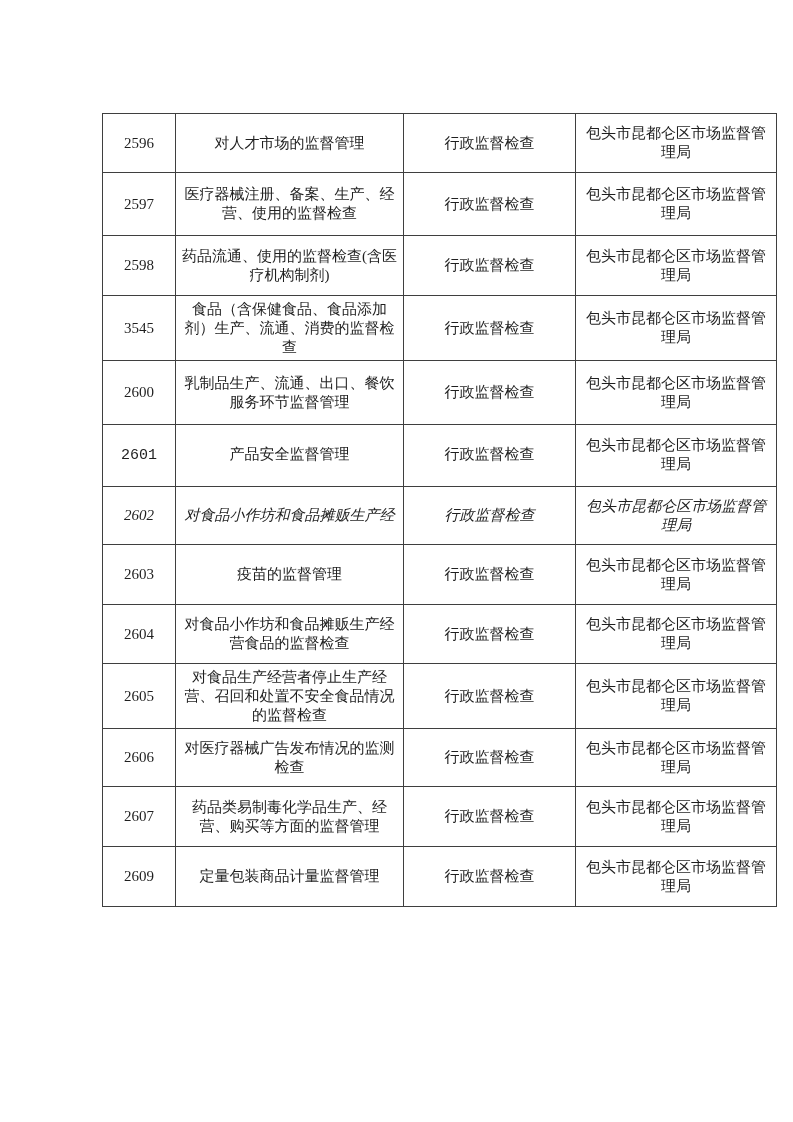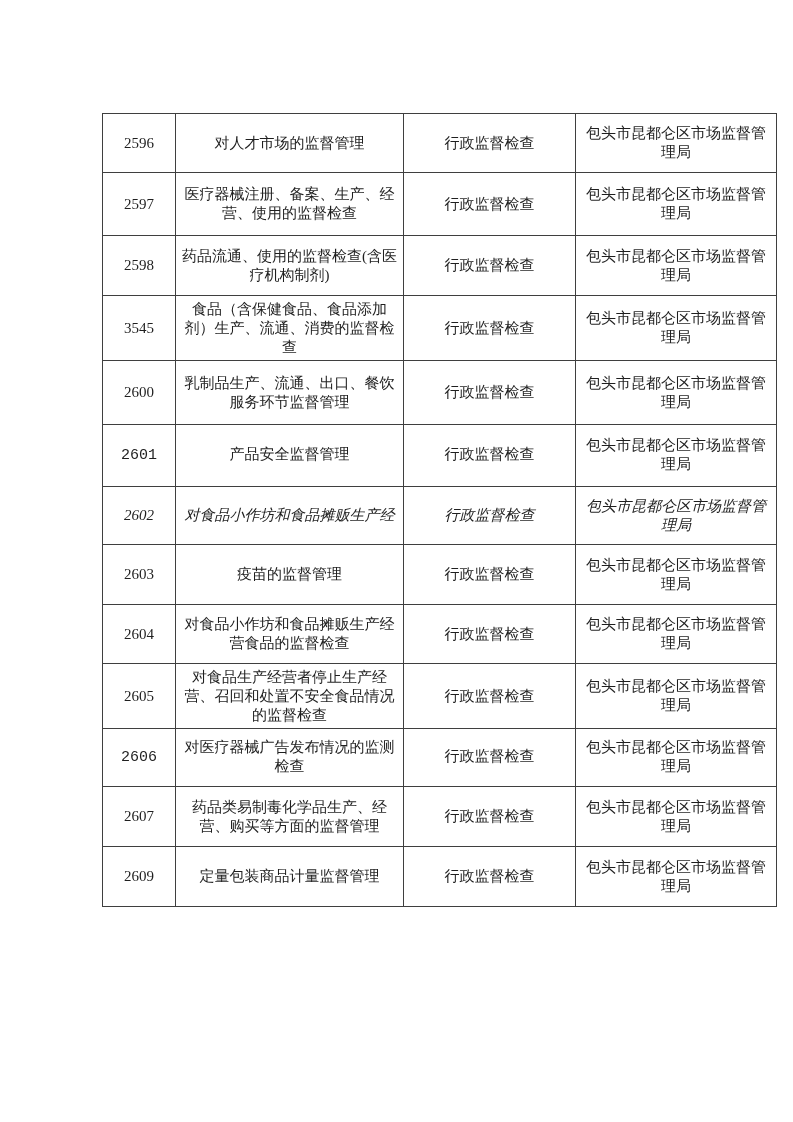--- a/index.html
+++ b/index.html
@@ -48,21 +48,21 @@
   .doc-table tr:nth-child(1)  { height: 59px; }
   .doc-table tr:nth-child(2)  { height: 63px; }
   .doc-table tr:nth-child(3)  { height: 60px; }
   .doc-table tr:nth-child(4)  { height: 65px; }
   .doc-table tr:nth-child(5)  { height: 64px; margin-left: 16px; }
   .doc-table tr:nth-child(6)  { height: 62px; font-family: Liberation Mono, monospace; }
   .doc-table tr:nth-child(7)  { height: 58px; font-style: italic; }
   .doc-table tr:nth-child(8)  { height: 60px; margin-left: 41px; }
   .doc-table tr:nth-child(9)  { height: 59px; }
   .doc-table tr:nth-child(10) { height: 65px; }
-  .doc-table tr:nth-child(11) { height: 58px; font-family: Liberation Mono, monospace; }
+  .doc-table tr:nth-child(11) { height: 58px; }
   .doc-table tr:nth-child(12) { height: 60px; }
   .doc-table tr:nth-child(13) { height: 60px; }
   .doc-table tr:nth-child(14) { height: 58px; }
 </style>
 </head>
 <body>
 
 <div class="page">
   <table class="doc-table">
     <colgroup>

